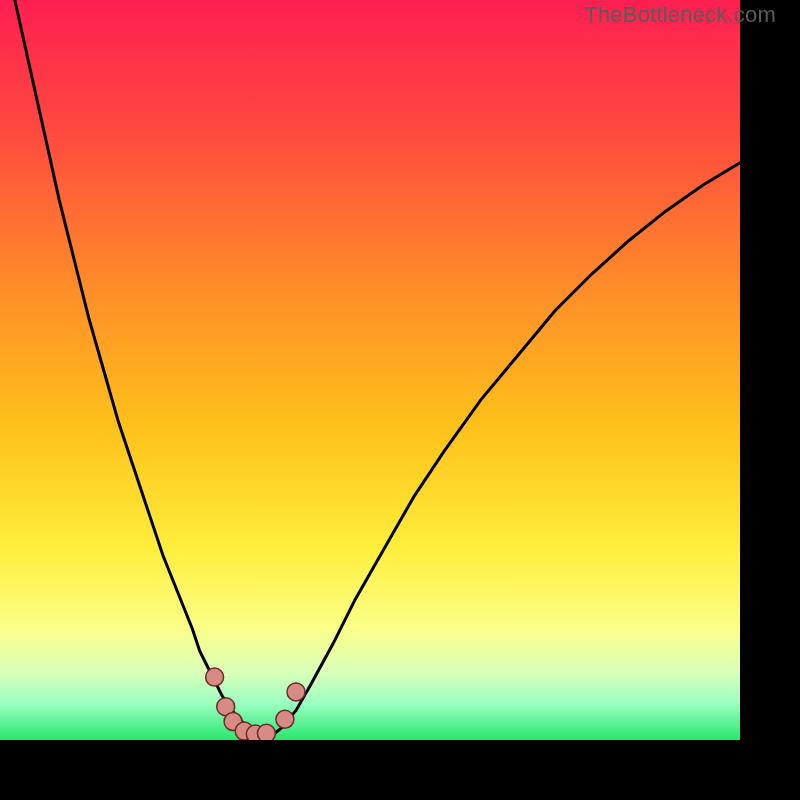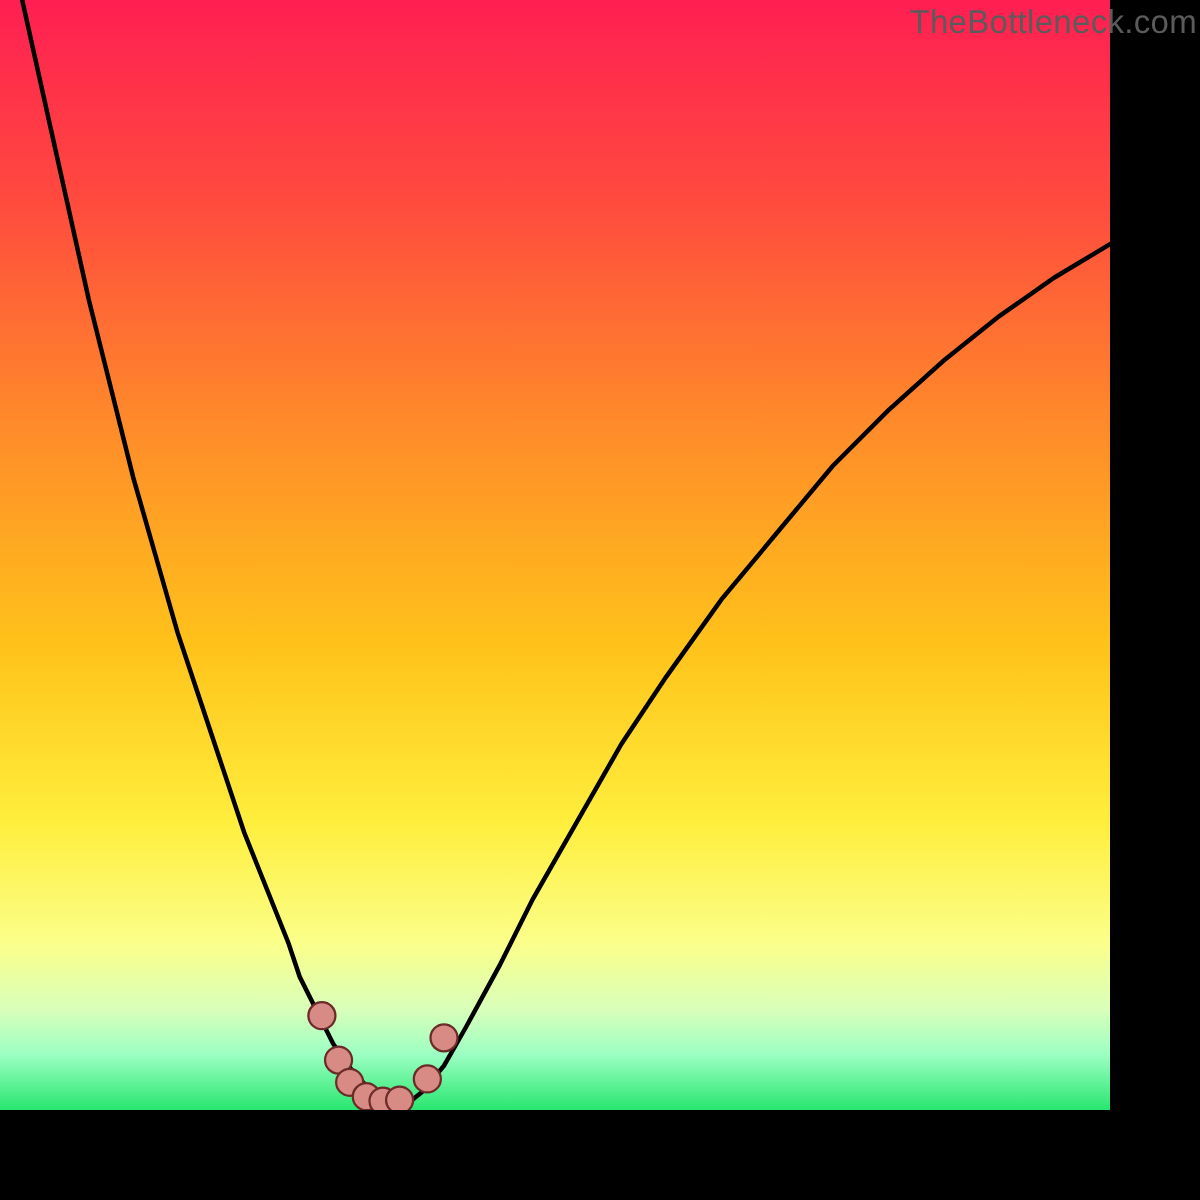--- a/index.html
+++ b/index.html
@@ -20,21 +20,21 @@
   #plot {
     position: absolute;
     left: 0;
     top: 0;
     width: 740px;
     height: 740px;
   }
   #watermark {
     position: absolute;
     top: 2px;
-    right: 2px;
+    right: 24px;
     font-size: 22px;
     color: #5b5b5b;
     font-weight: 500;
     letter-spacing: 0.2px;
   }
 </style>
 </head>
 <body>
 <div id="wrap">
   <svg id="plot" viewBox="0 0 740 740" preserveAspectRatio="none">

